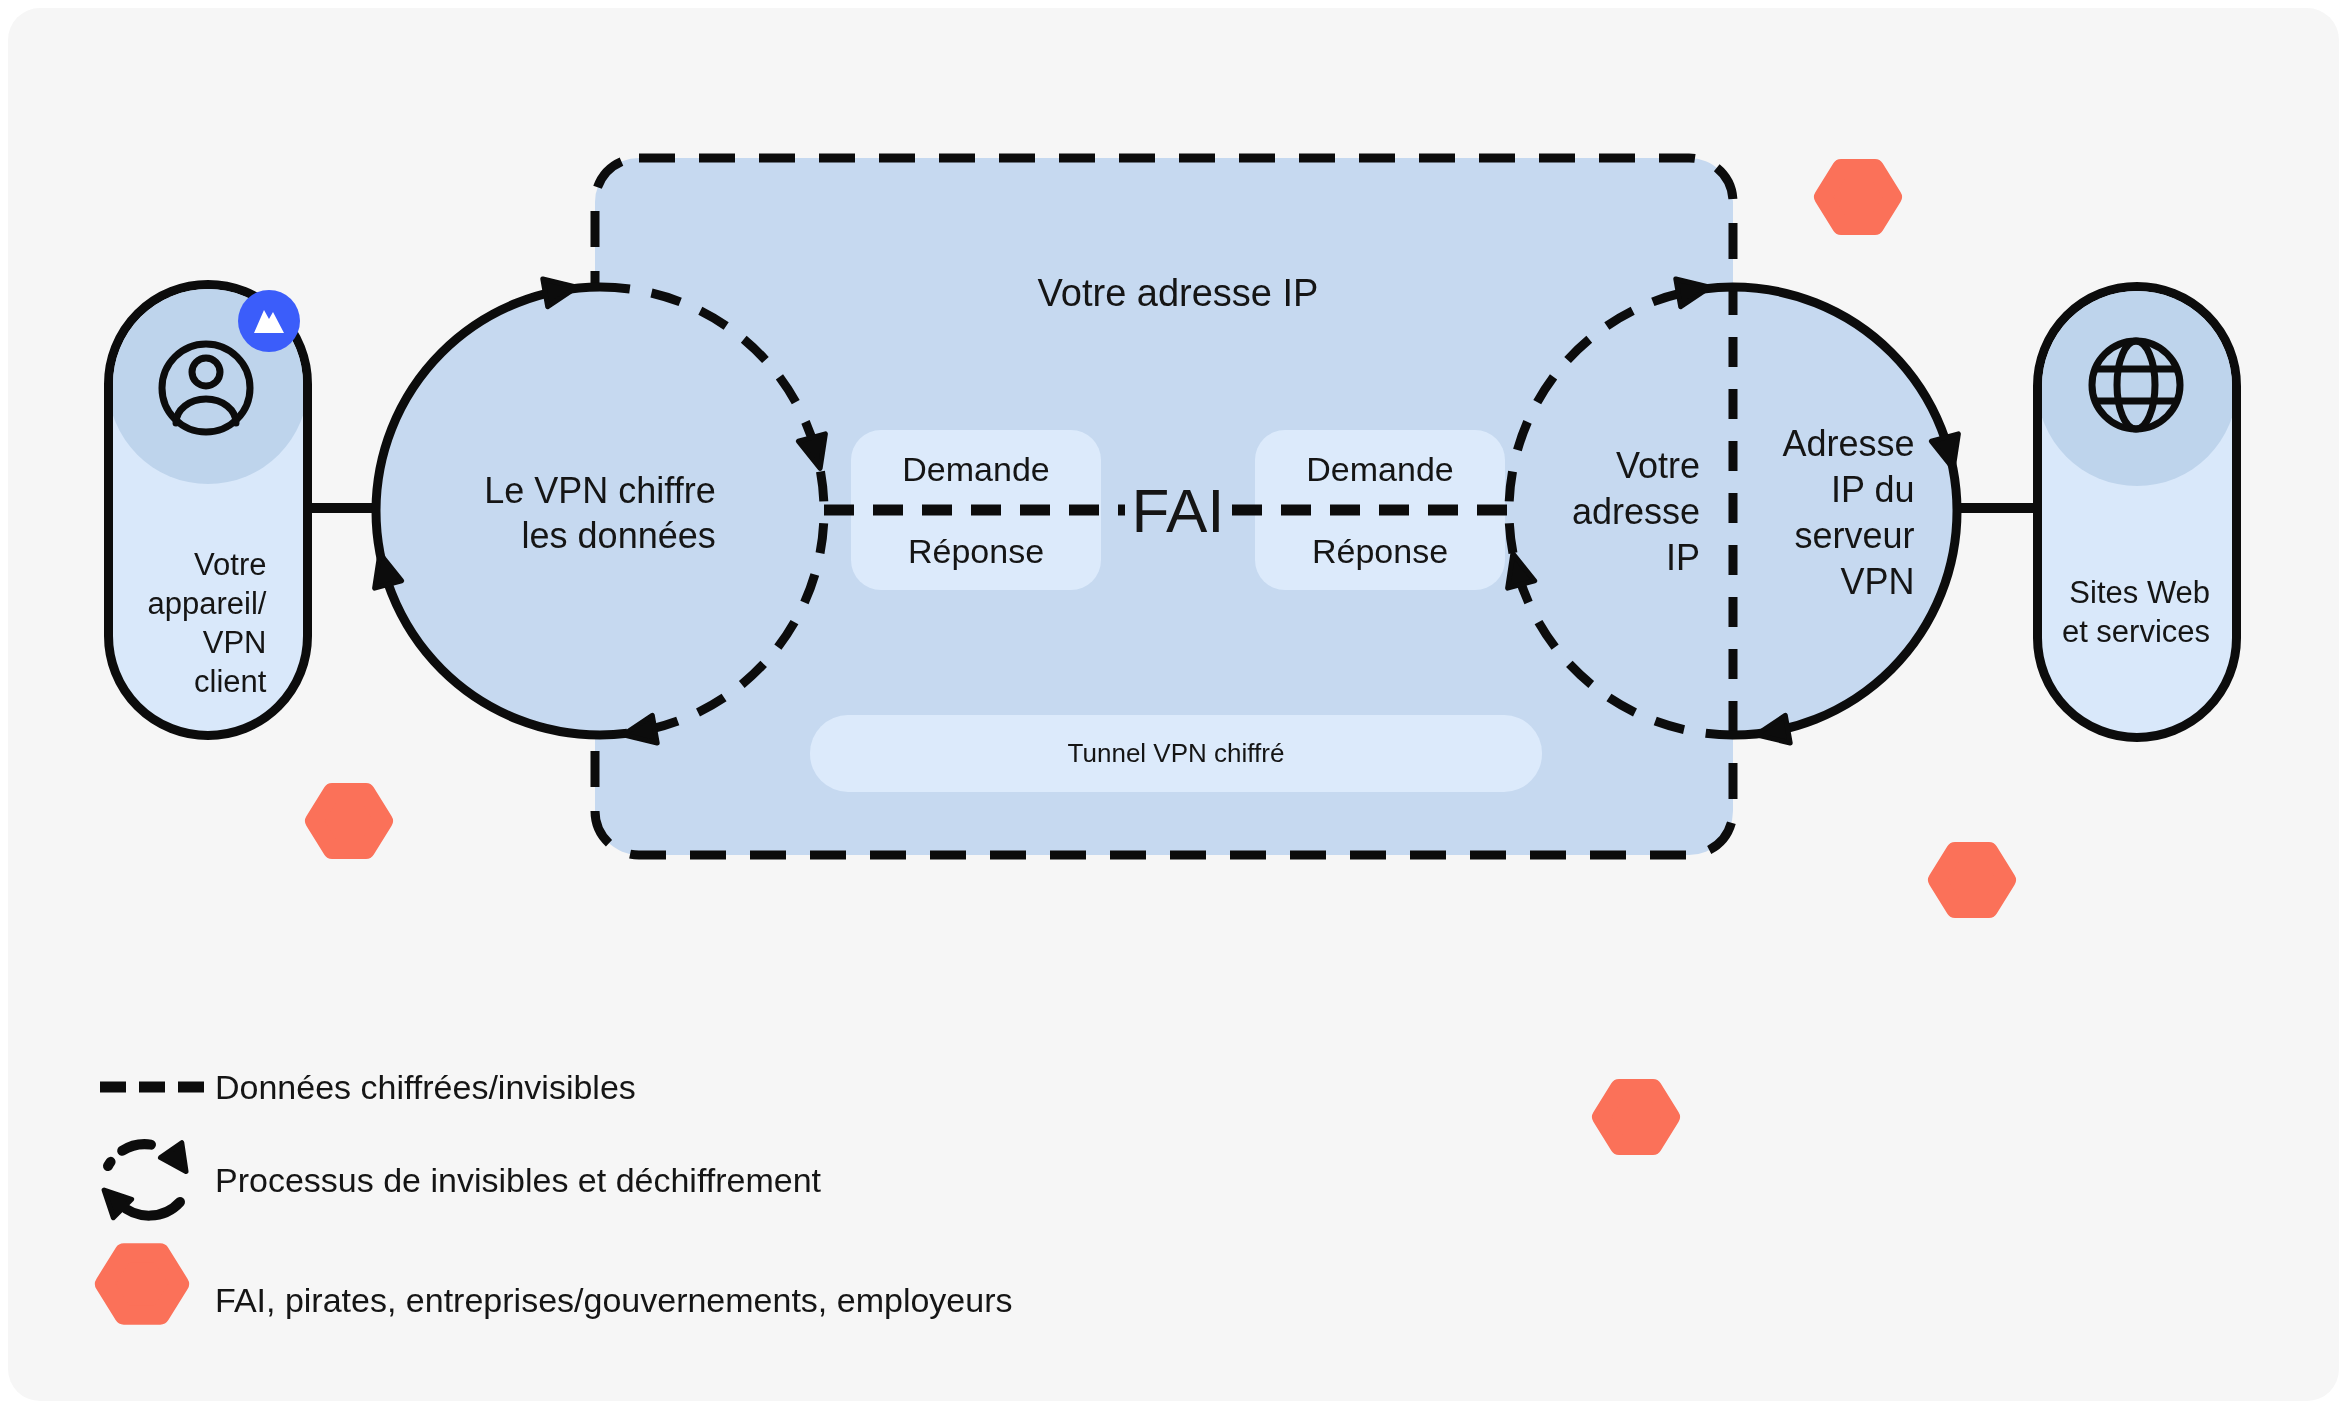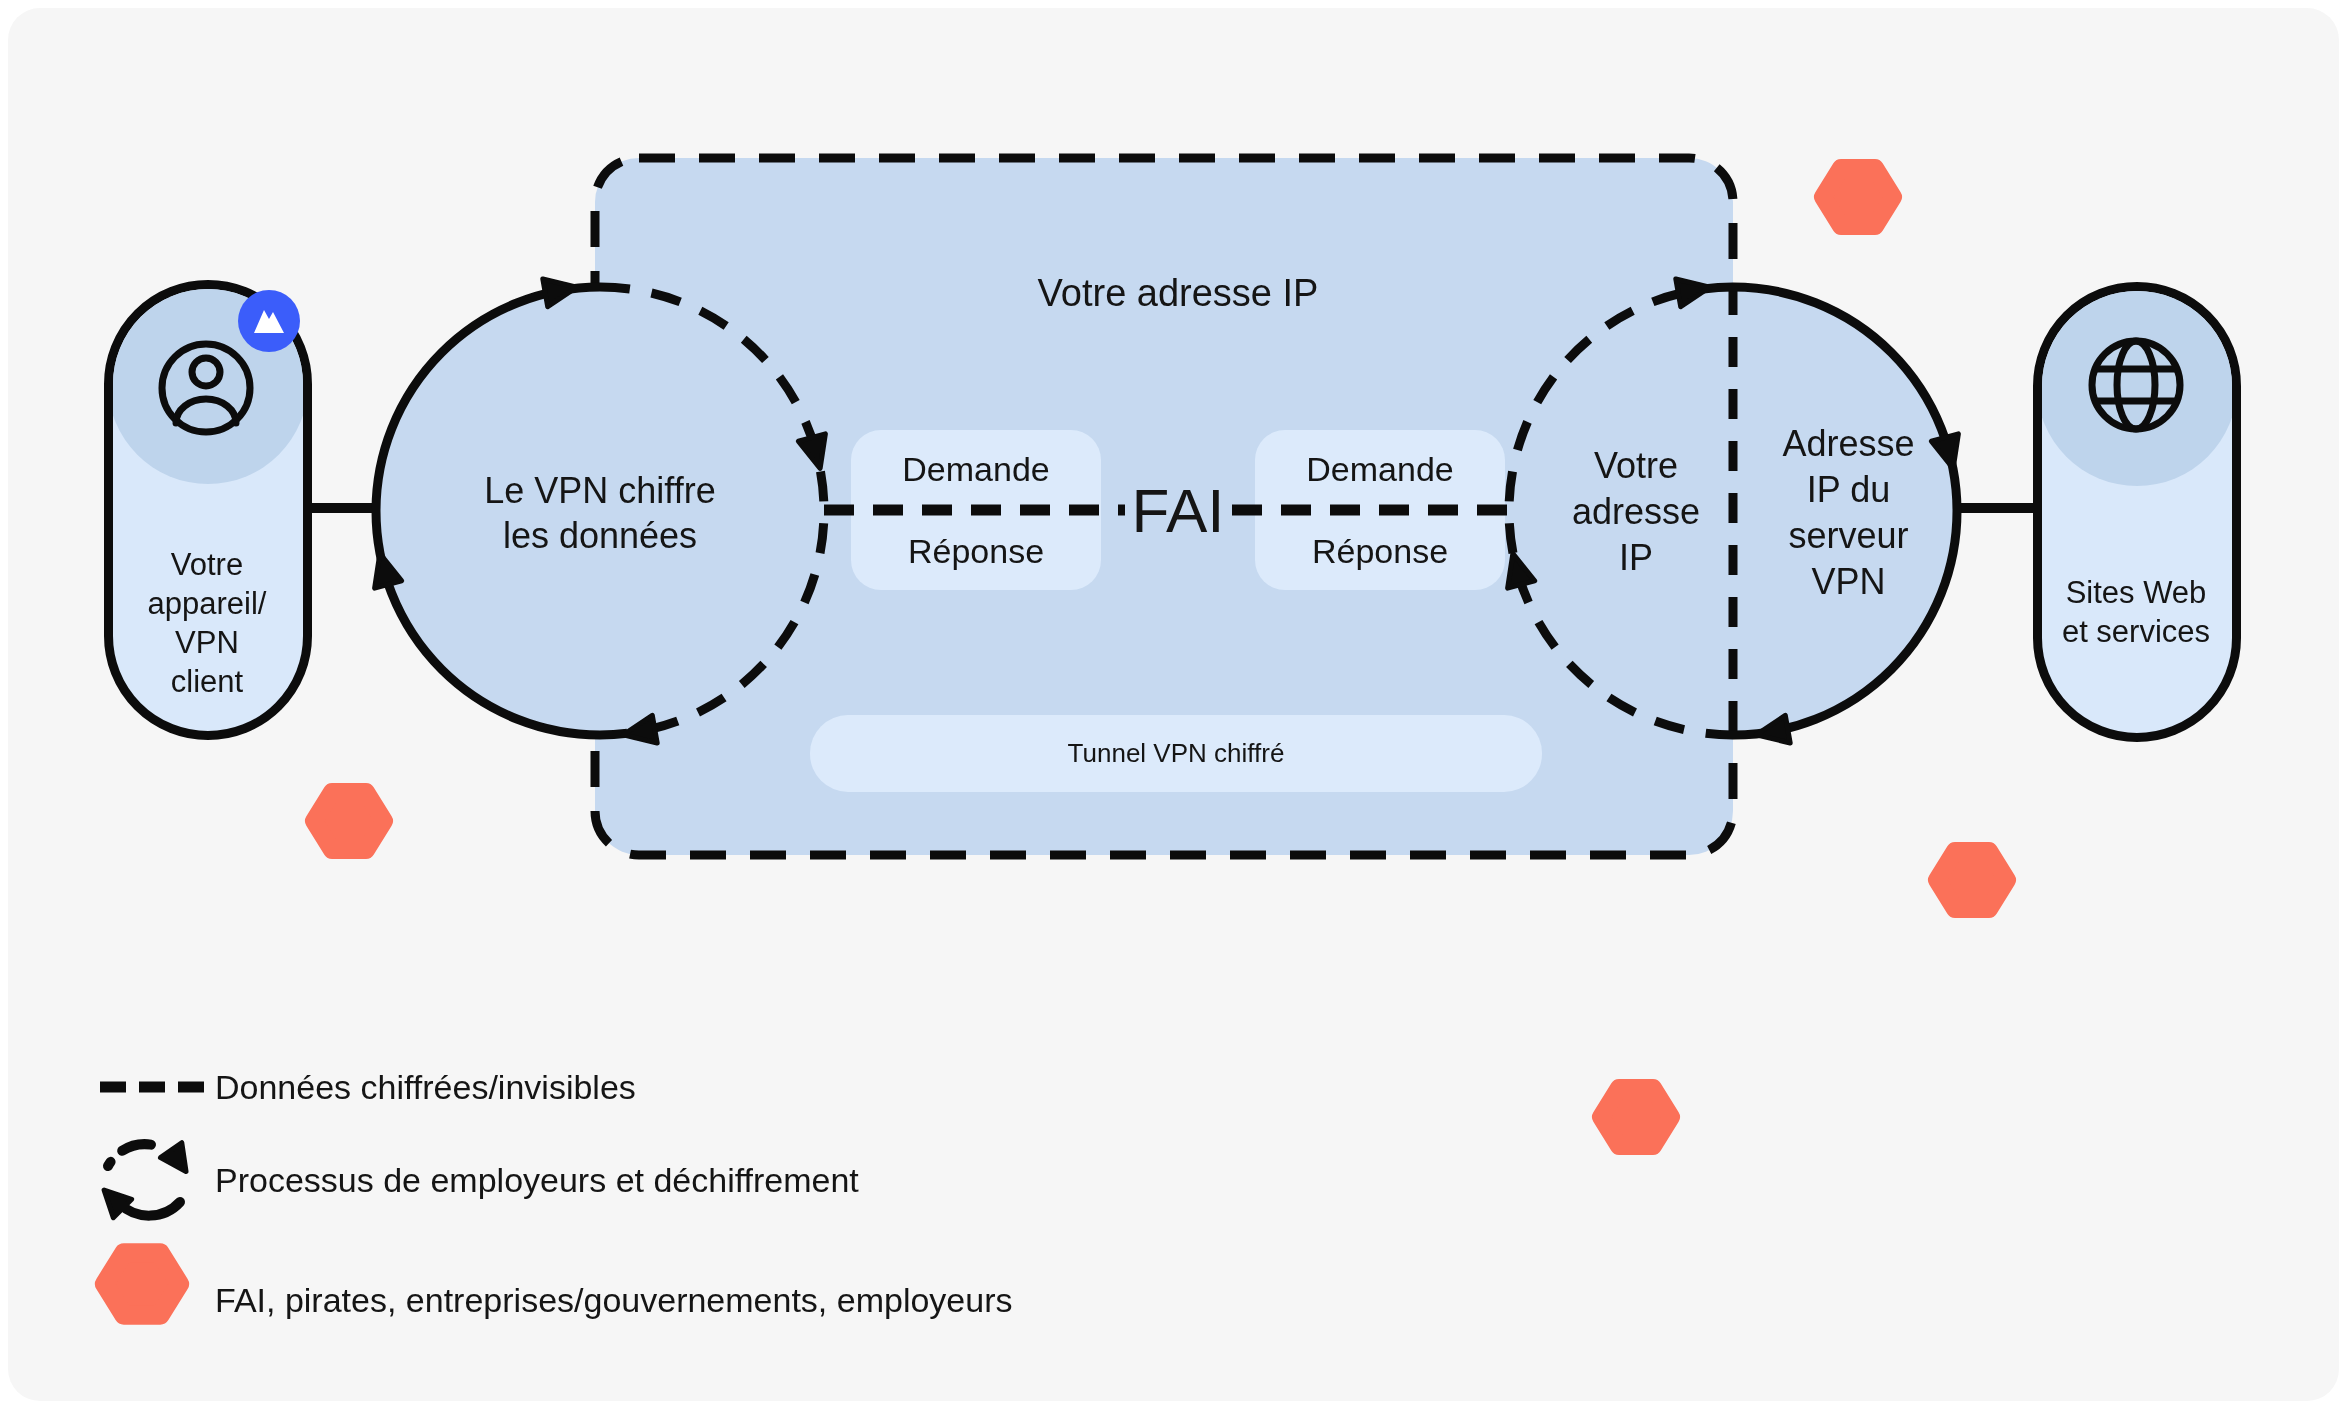--- a/index.html
+++ b/index.html
@@ -22,21 +22,21 @@
   .solid10{stroke:var(--line);stroke-width:10;}
   .dash11{fill:none;stroke:var(--line);stroke-width:11;stroke-dasharray:30 19;}
   .pill{fill:var(--light-pill);}
   .hex{fill:var(--hexagon);stroke:var(--hexagon);stroke-width:18;stroke-linejoin:round;}
   .arrfill{fill:var(--line);stroke:var(--line);stroke-width:5;stroke-linejoin:round;}
   .icon-stroke{fill:none;stroke:var(--line);stroke-width:7;stroke-linecap:round;}
   .badge-fill{fill:var(--badge);}
   .dash-legend{stroke:var(--line);stroke-width:11;stroke-dasharray:26 13;}
   .cycle-dash{fill:none;stroke:var(--line);stroke-width:10;stroke-dasharray:5 16 30 70;stroke-linecap:round;}
   .cycle-solid{fill:none;stroke:var(--line);stroke-width:10;stroke-linecap:round;}
-  .label{position:absolute;display:flex;align-items:center;justify-content:center;text-align:center;
+  .label{position:absolute;display:flex;align-items:center;justify-content:center;text-align:right;
          white-space:pre-line;color:var(--text);}
   .left-align{justify-content:flex-start;text-align:left;}
 </style>
 </head>
 <body>
 
 <div class="stage">
   <div class="board"></div>
 
   <div class="capsule" style="left:104px;top:280px;">
@@ -143,15 +143,15 @@
 IP</div>
   <div class="label" style="left:1756px;top:418px;width:185px;height:190px;font-size:36px;line-height:46px;">Adresse
 IP du
 serveur
 VPN</div>
 
   <div class="label left-align" style="left:215px;top:1064px;width:980px;height:46px;font-size:34px;">Données chiffrées/invisibles</div>
 
   <div class="label" style="left:2036px;top:572px;width:200px;height:80px;font-size:31px;line-height:39px;">Sites Web
 et services</div>
-  <div class="label left-align" style="left:215px;top:1157px;width:980px;height:46px;font-size:34px;">Processus de employeurs et déchiffrement</div>
+  <div class="label left-align" style="left:215px;top:1157px;width:980px;height:46px;font-size:34px;">Processus de invisibles et déchiffrement</div>
   <div class="label left-align" style="left:215px;top:1261px;width:1100px;height:46px;font-size:34px;margin-top:16px;">FAI, pirates, entreprises/gouvernements, employeurs</div>
 </div>
 
 </body></html>

